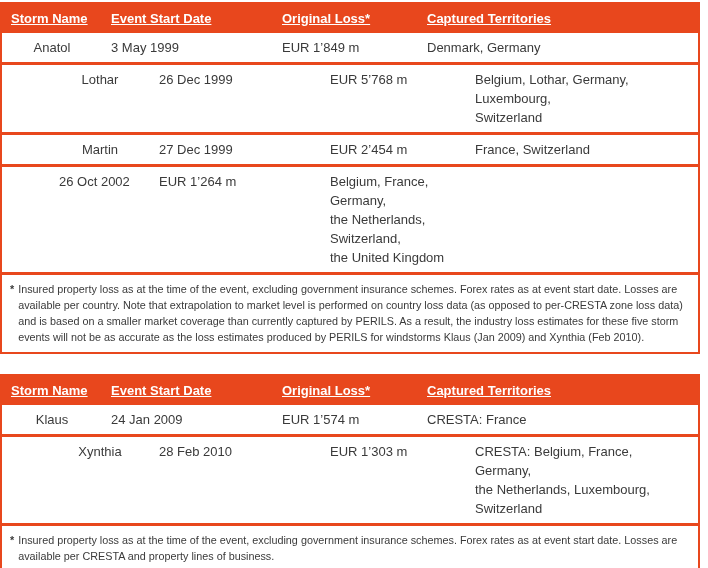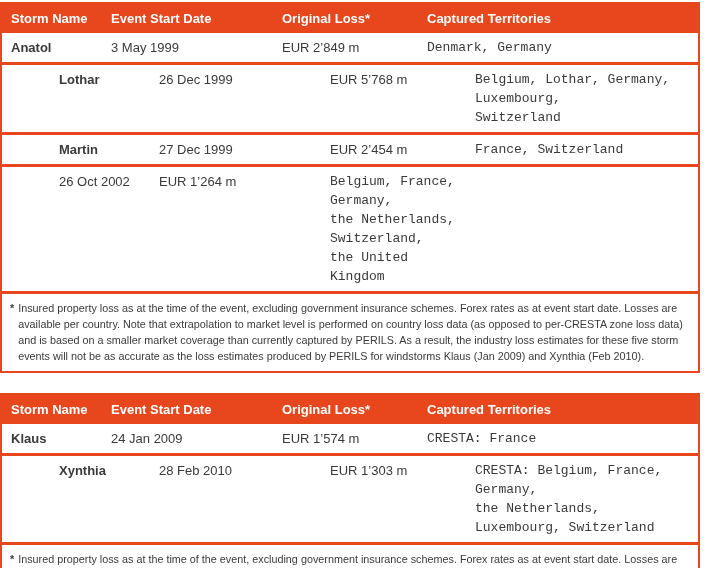--- a/index.html
+++ b/index.html
@@ -23,33 +23,34 @@
   .tbl2{margin-top:20px;}
   .thead{
     display:grid;
     grid-template-columns:100px 171px 145px 1fr;
     background:var(--accent);
     color:#ffffff;
     font-weight:bold;
     font-size:13px;
     align-items:center;
     height:29px;
+    text-decoration:underline;
   }
   .hcell{padding:0 9px;white-space:nowrap;}
   .trow{
     display:grid;
     grid-template-columns:100px 171px 145px 1fr;
     background:#ffffff;
     font-size:13px;
     line-height:19px;
   }
   .trow + .trow{border-top:3px solid var(--accent);padding-left:48px;}
   .cell{padding:5px 9px;}
-  .name{font-weight:bold;}
-  .terr{white-space:pre-line;font-family:Liberation Mono, monospace;}
+  .name{font-weight:normal;text-align:center;}
+  .terr{white-space:pre-line;}
   .fnote{
     border-top:3px solid var(--accent);
     display:flex;
     gap:4px;
     padding:6px 10px 7px 8px;
     font-size:10.8px;
     line-height:16px;
     background:#fff;
   }
   .star{font-weight:bold;flex:0 0 auto;}
@@ -64,21 +65,21 @@
     <div class="thead">
       <div class="hcell">Storm Name</div>
       <div class="hcell">Event Start Date</div>
       <div class="hcell">Original Loss*</div>
       <div class="hcell">Captured Territories</div>
     </div>
 
     <div class="trow">
       <div class="cell name">Anatol</div>
       <div class="cell">3 May 1999</div>
-      <div class="cell">EUR 2’849 m</div>
+      <div class="cell">EUR 1’849 m</div>
       <div class="cell terr">Denmark, Germany</div>
     </div>
 
     <div class="trow">
       <div class="cell name">Lothar</div>
       <div class="cell">26 Dec 1999</div>
       <div class="cell">EUR 5’768 m</div>
       <div class="cell terr">Belgium, Lothar, Germany, Luxembourg,
 Switzerland</div>
     </div>

